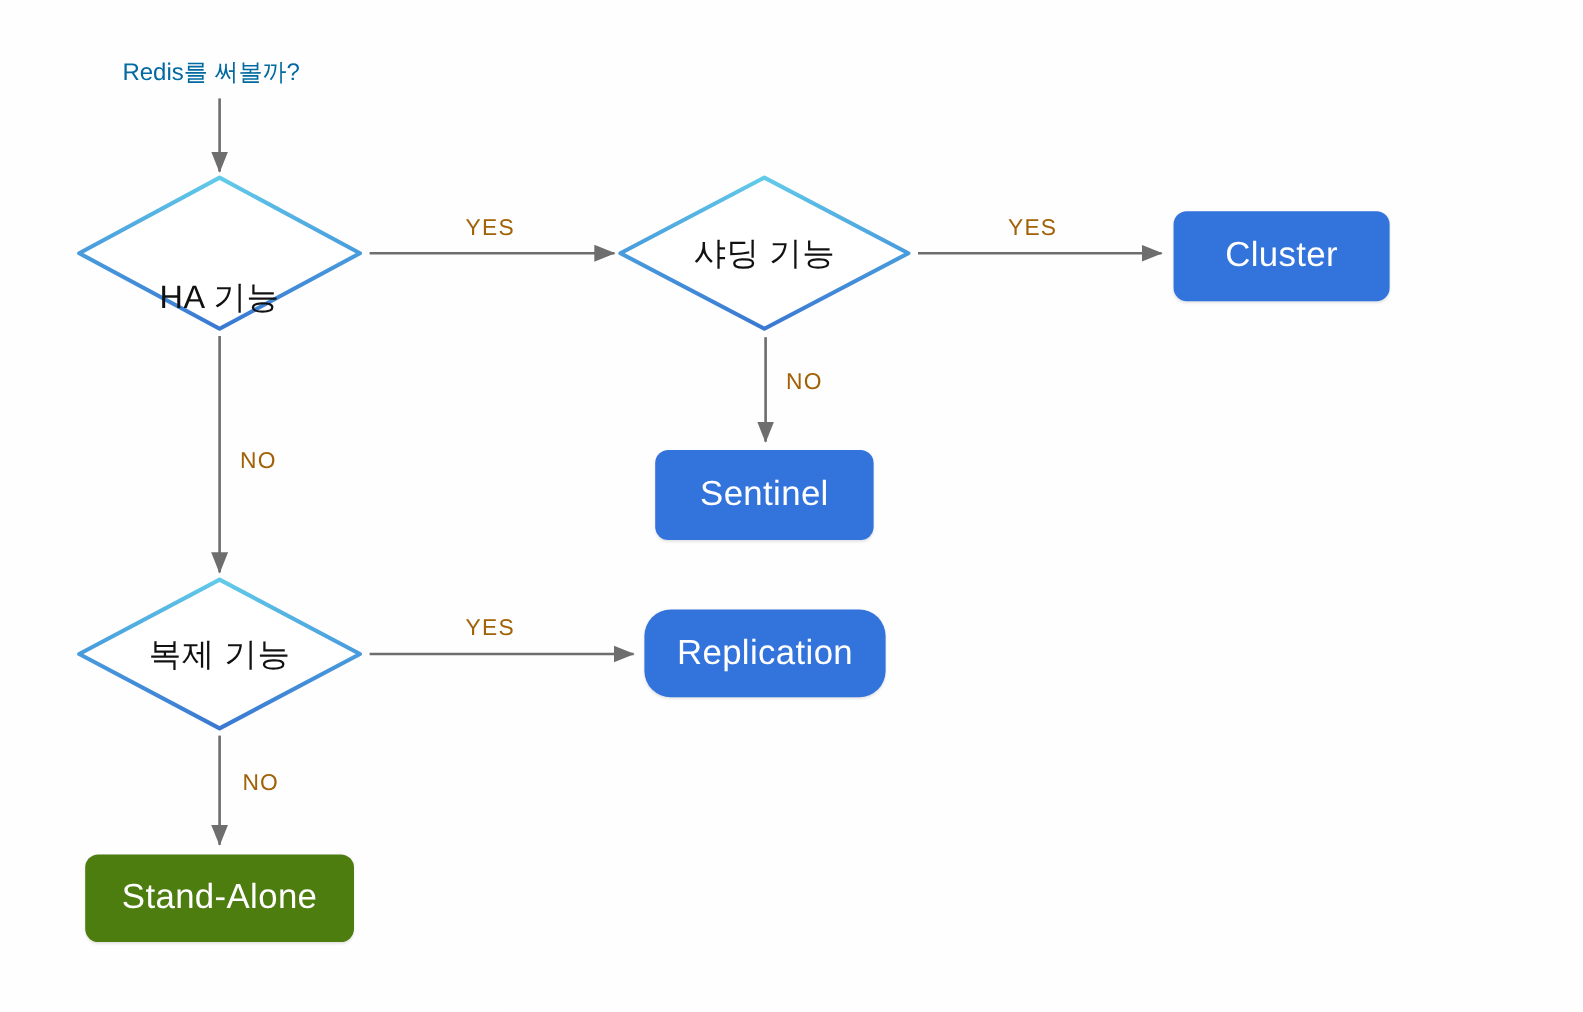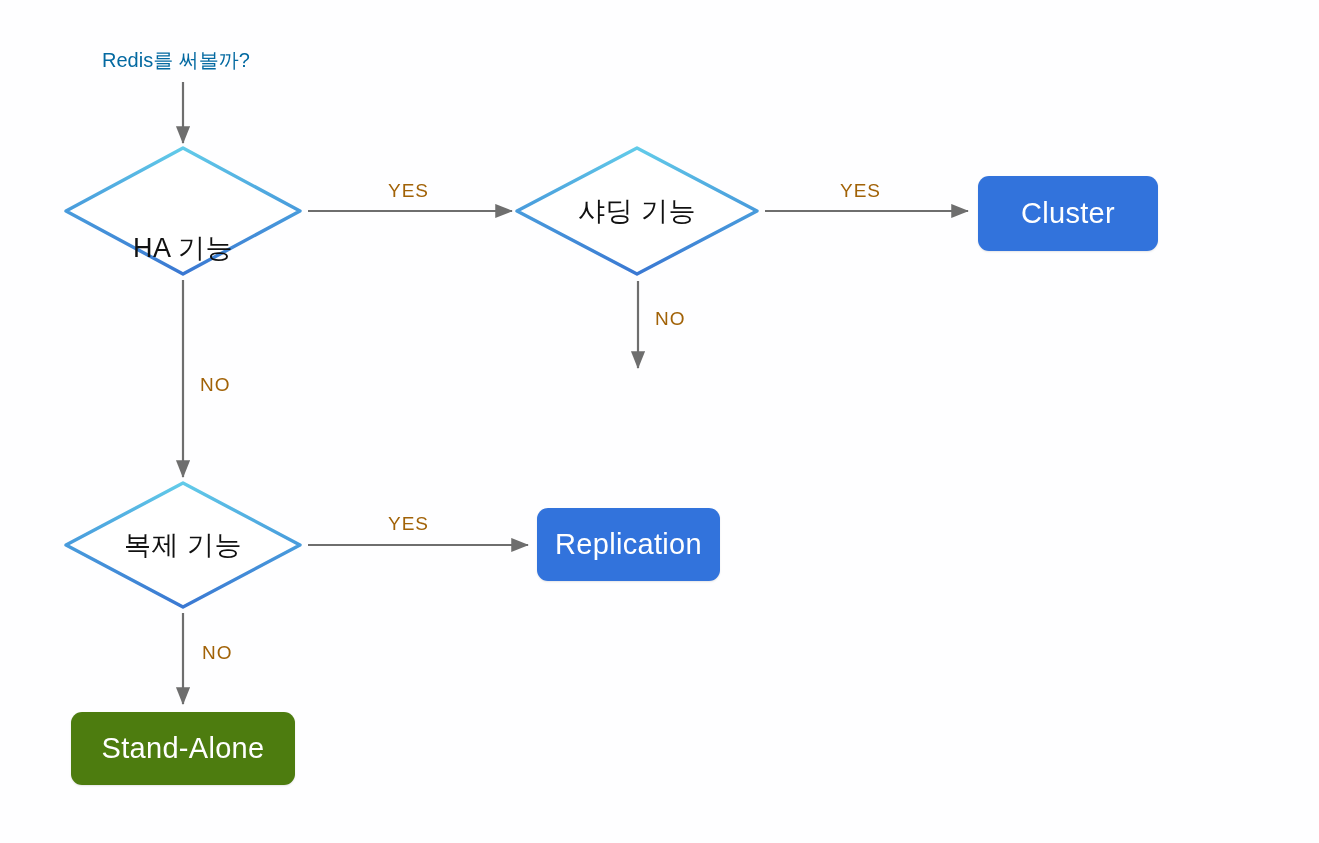--- a/index.html
+++ b/index.html
@@ -106,22 +106,25 @@
   <div class="node-label diamond-text" style="left:83px; top:191px; width:200px; height:40px;margin-top:37px;">HA 기능</div>
 
   <div class="node-label diamond-text" style="left:537px; top:191px; width:200px; height:40px;">샤딩 기능</div>
 
   <div class="node-label diamond-text" style="left:83px; top:525px; width:200px; height:40px;">복제 기능</div>
 
   <div class="box" style="left:978px; top:176px; width:180px; height:75px; background:#3273DC;">
     <span>Cluster</span>
   </div>
 
+  <div class="box" style="left:546px; top:375px; width:182px; height:75px; background:#3273DC;">
+    <span>Sentinel</span>
+  </div>
 
-  <div class="box" style="left:537px; top:508px; width:183px; height:73px; background:#3273DC;">
+  <div class="box" style="left:537px; top:508px; width:201px; height:73px; background:#3273DC;border-radius:22px;">
     <span>Replication</span>
   </div>
 
   <div class="box" style="left:71px; top:712px; width:224px; height:73px; background:#4d7c0f;">
     <span>Stand-Alone</span>
   </div>
 
   <div class="edge-label" style="left:388px; top:180px;">YES</div>
 
   <div class="edge-label" style="left:200px; top:374px;">NO</div>

